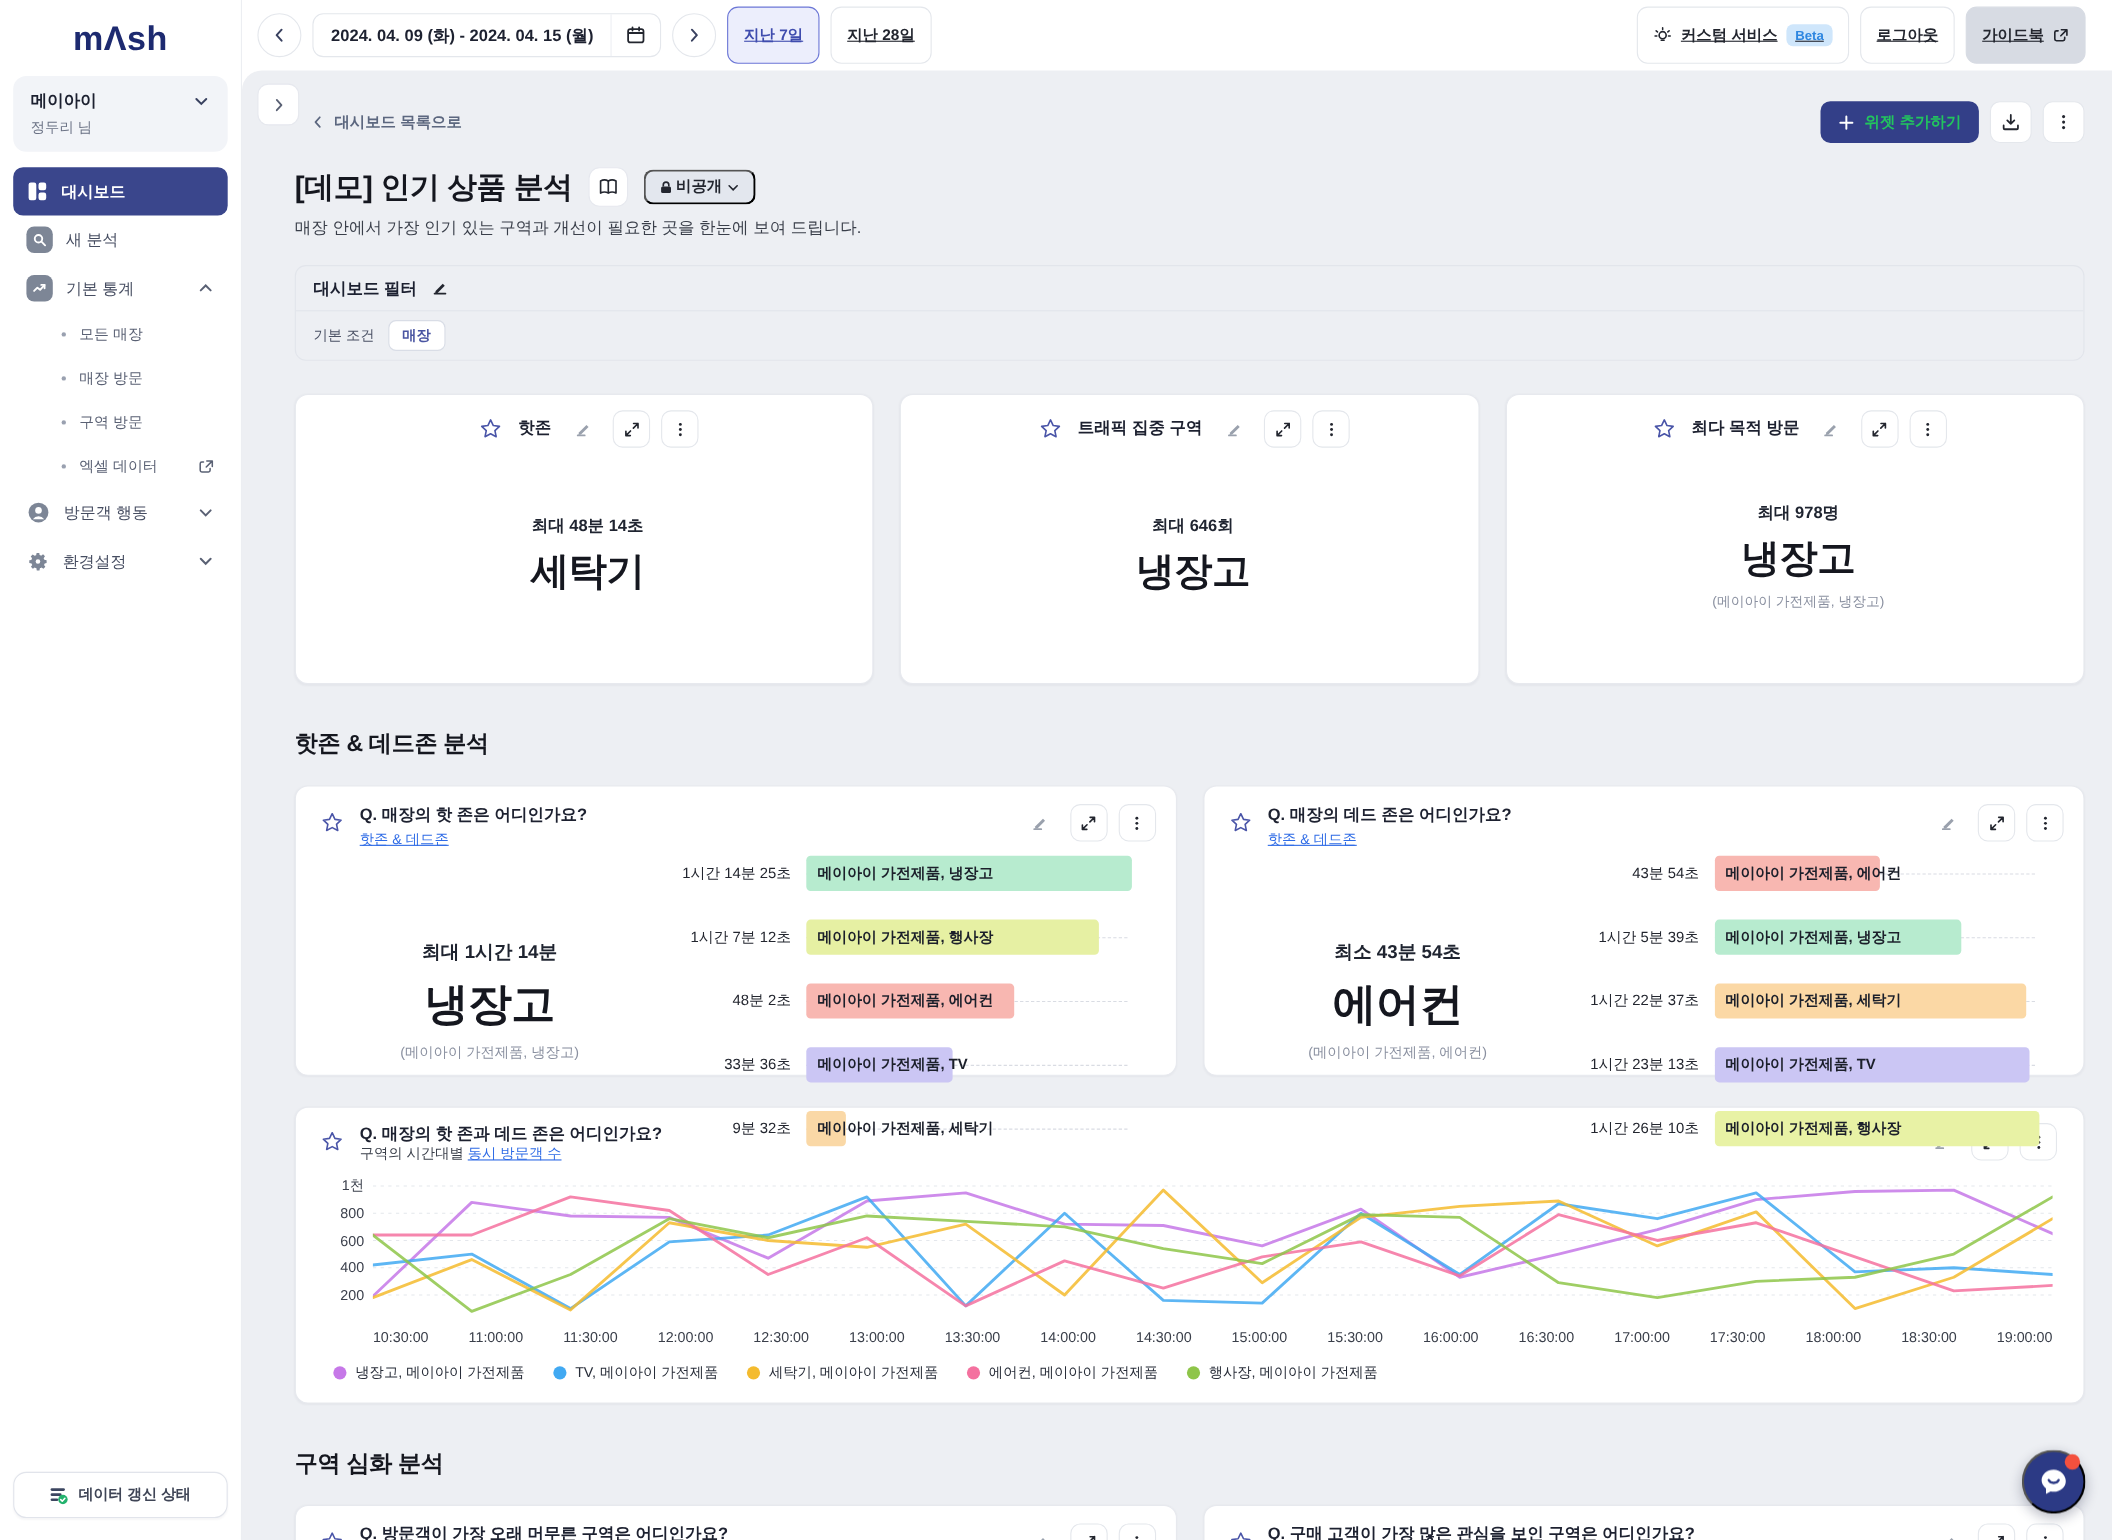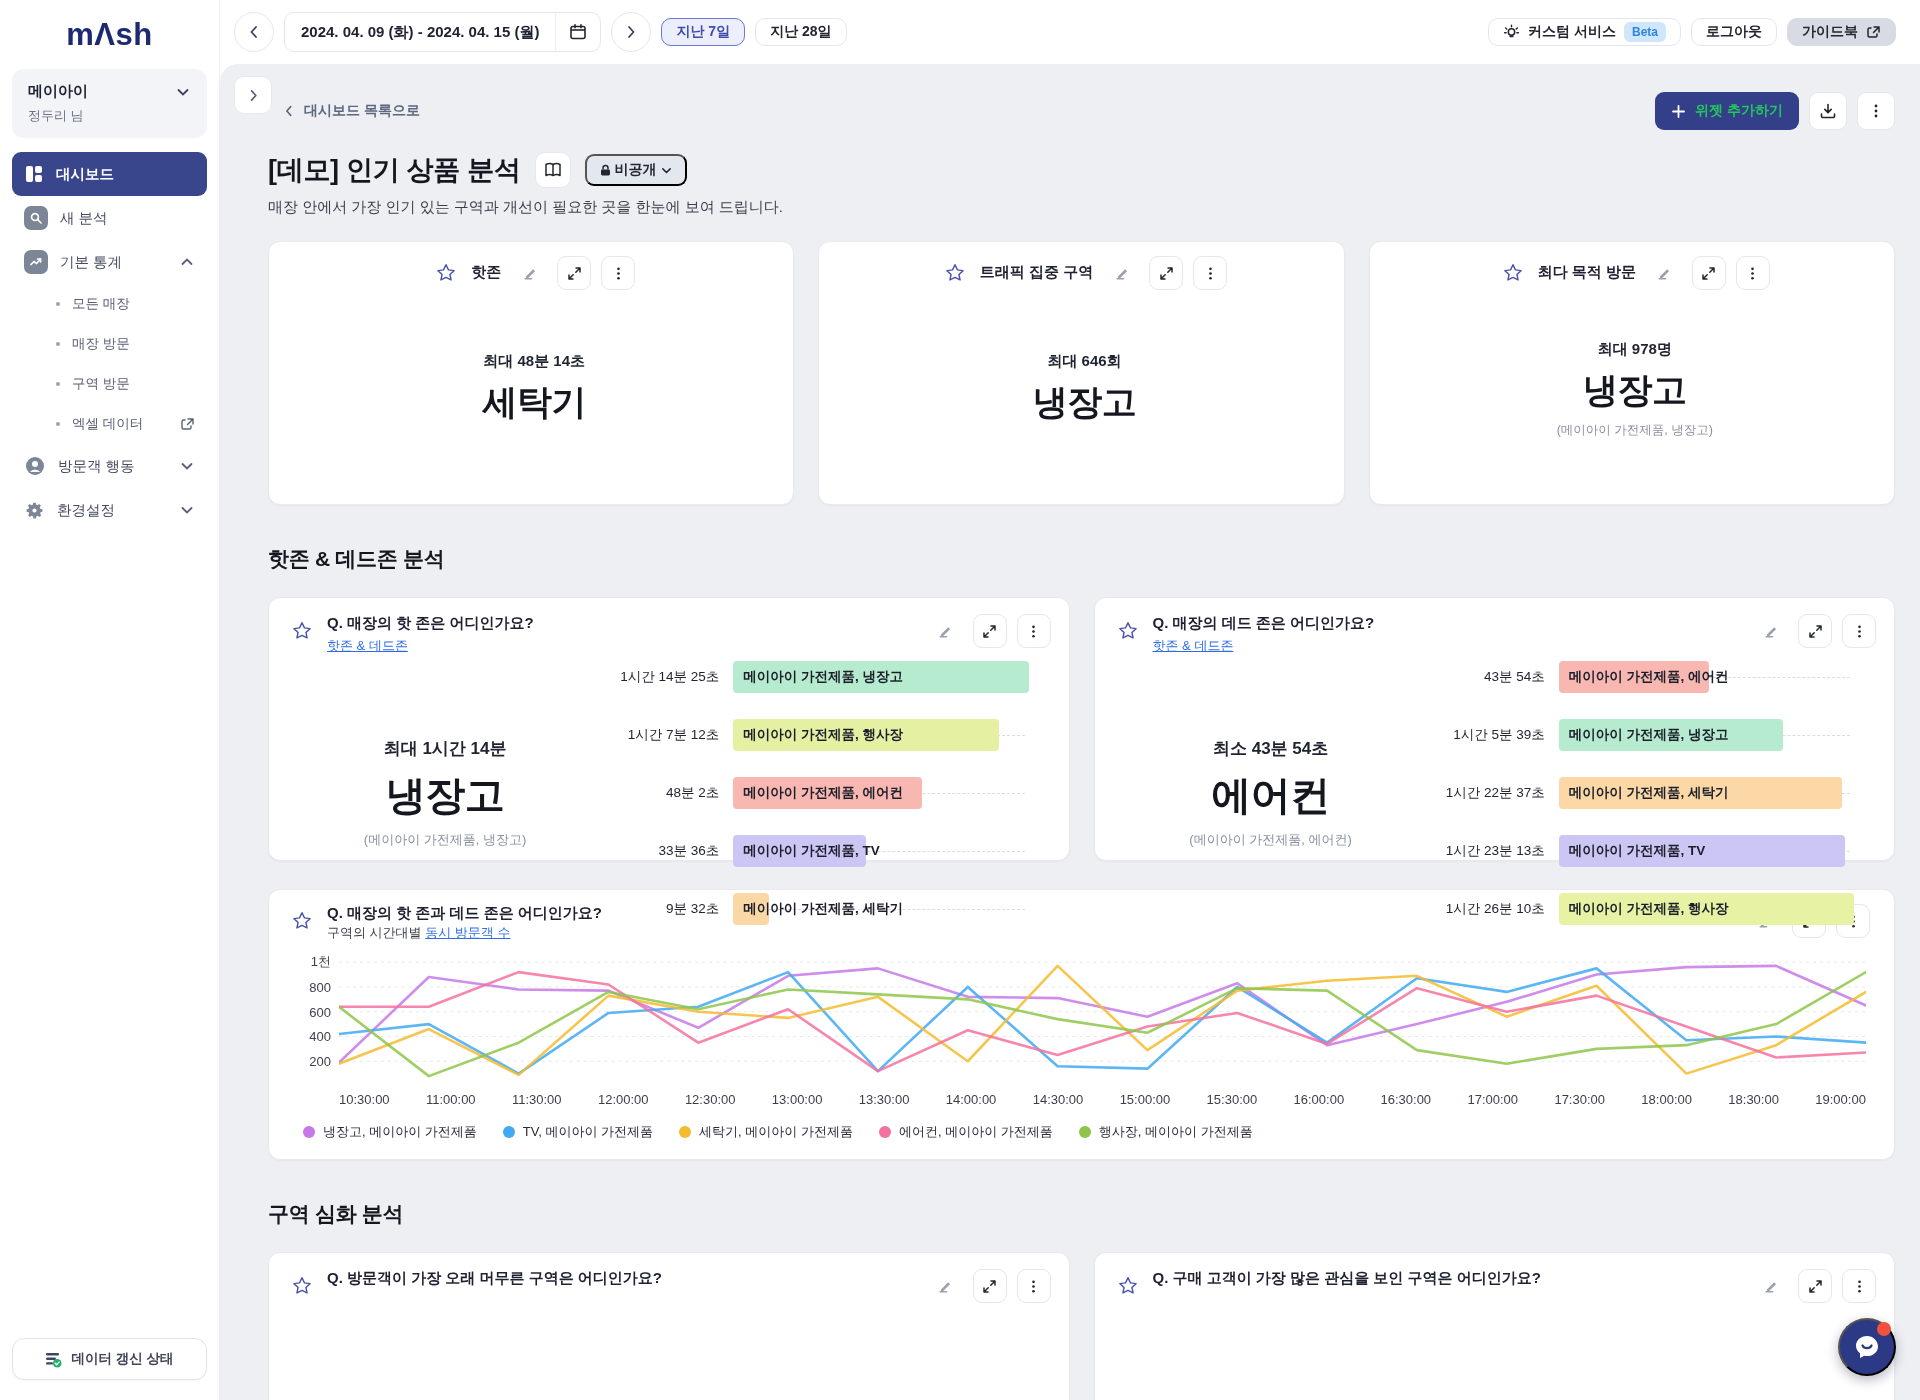--- a/index.html
+++ b/index.html
@@ -33,22 +33,22 @@
   .refresh-btn { position:absolute; left:12px; right:12px; bottom:20px; height:42px; background:#fff;
     border:1px solid #e1e4eb; border-radius:12px; display:flex; align-items:center; justify-content:center; gap:9px;
     font-size:13.5px; font-weight:700; color:#3f4556; cursor:pointer; box-shadow:0 1px 2px rgba(20,24,40,.04); }
 
   
   .circ-btn { width:40px; height:40px; border-radius:50%; background:#fff; border:1px solid #e4e7ec;
     display:flex; align-items:center; justify-content:center; cursor:pointer; flex:none; }
   .date-pill { height:40px; background:#fff; border:1px solid #e4e7ec; border-radius:10px; display:flex; align-items:center; cursor:pointer; }
   .date-pill .dtxt { padding:0 16px; font-size:15px; font-weight:700; color:#1d2130; }
   .date-pill .cal { padding:0 13px; border-left:1px solid #edeff3; height:100%; display:flex; align-items:center; }
-  .pill { height:28px; border-radius:10px; border:1px solid #e4e7ec; background:#fff; display:flex; align-items:center;
-    gap:8px; padding:0 14px; font-size:14px; font-weight:700; color:#23262f; cursor:pointer; }
+  .pill { height:52px; border-radius:10px; border:1px solid #e4e7ec; background:#fff; display:flex; align-items:center;
+    gap:8px; padding:0 14px; font-size:14px; font-weight:700; color:#23262f; cursor:pointer;text-decoration:underline; }
   .pill.sel { background:#eceefc; border:1.5px solid #6b76d6; color:#3f4cae; }
   .pill.gray { background:#d7dbe3; border-color:#d7dbe3; }
   .beta { background:#cfe6fb; color:#2e86e0; font-size:12px; font-weight:800; border-radius:6px; padding:3px 8px; }
   .topbar .spacer { flex:1; }
 
   
   .row { display:flex; align-items:center; }
   .crumb-row { justify-content:space-between; margin-bottom:22px; }
   .crumb { display:flex; align-items:center; gap:8px; font-size:14px; font-weight:600; color:#5c677f; cursor:pointer; padding-left:14px; }
   .hdr-actions { display:flex; align-items:center; gap:10px; }
@@ -367,20 +367,35 @@
               </svg>
           </span>
           <span>비공개</span>
           <svg width="13" height="13" viewBox="0 0 16 16">
               <path d="M3.5 6L8 10.5 12.5 6" fill="none" stroke="#23262f" stroke-width="1.8" stroke-linecap="round"></path>
             </svg>
         </button>
       </div>
       <p class="subtitle">매장 안에서 가장 인기 있는 구역과 개선이 필요한 곳을 한눈에 보여 드립니다.</p>
 
+      <div class="filter-panel">
+        <div class="filter-head">
+          <span class="filter-title">대시보드 필터</span>
+          <span class="plain-ic" style="width:22px;height:22px">
+            <svg width="16" height="16" viewBox="0 0 16 16">
+                <path d="M3 13h10" stroke="#23262f" stroke-width="1.5" stroke-linecap="round"></path>
+                <path d="M4 10.5L10.5 4l1.8 1.8L5.8 12.3 3.6 12.7z" fill="#23262f"></path>
+              </svg>
+          </span>
+        </div>
+        <div class="filter-body">
+          <span class="cond-label">기본 조건</span>
+          <span class="chip">매장</span>
+        </div>
+      </div>
 
       <div class="grid3">
         <div class="card stat-card">
           <div class="card-head">
             <span class="plain-ic" style="width:26px">
               <svg width="22" height="22" viewBox="0 0 24 24">
                   <path d="M12 3l2.7 5.6 6.1.8-4.5 4.2 1.2 6L12 16.8 6.5 19.6l1.2-6L3.2 9.4l6.1-.8z" fill="none" stroke="#4a55a8" stroke-width="1.6" stroke-linejoin="round"></path>
                 </svg>
             </span>
             <span class="card-title">핫존</span>

